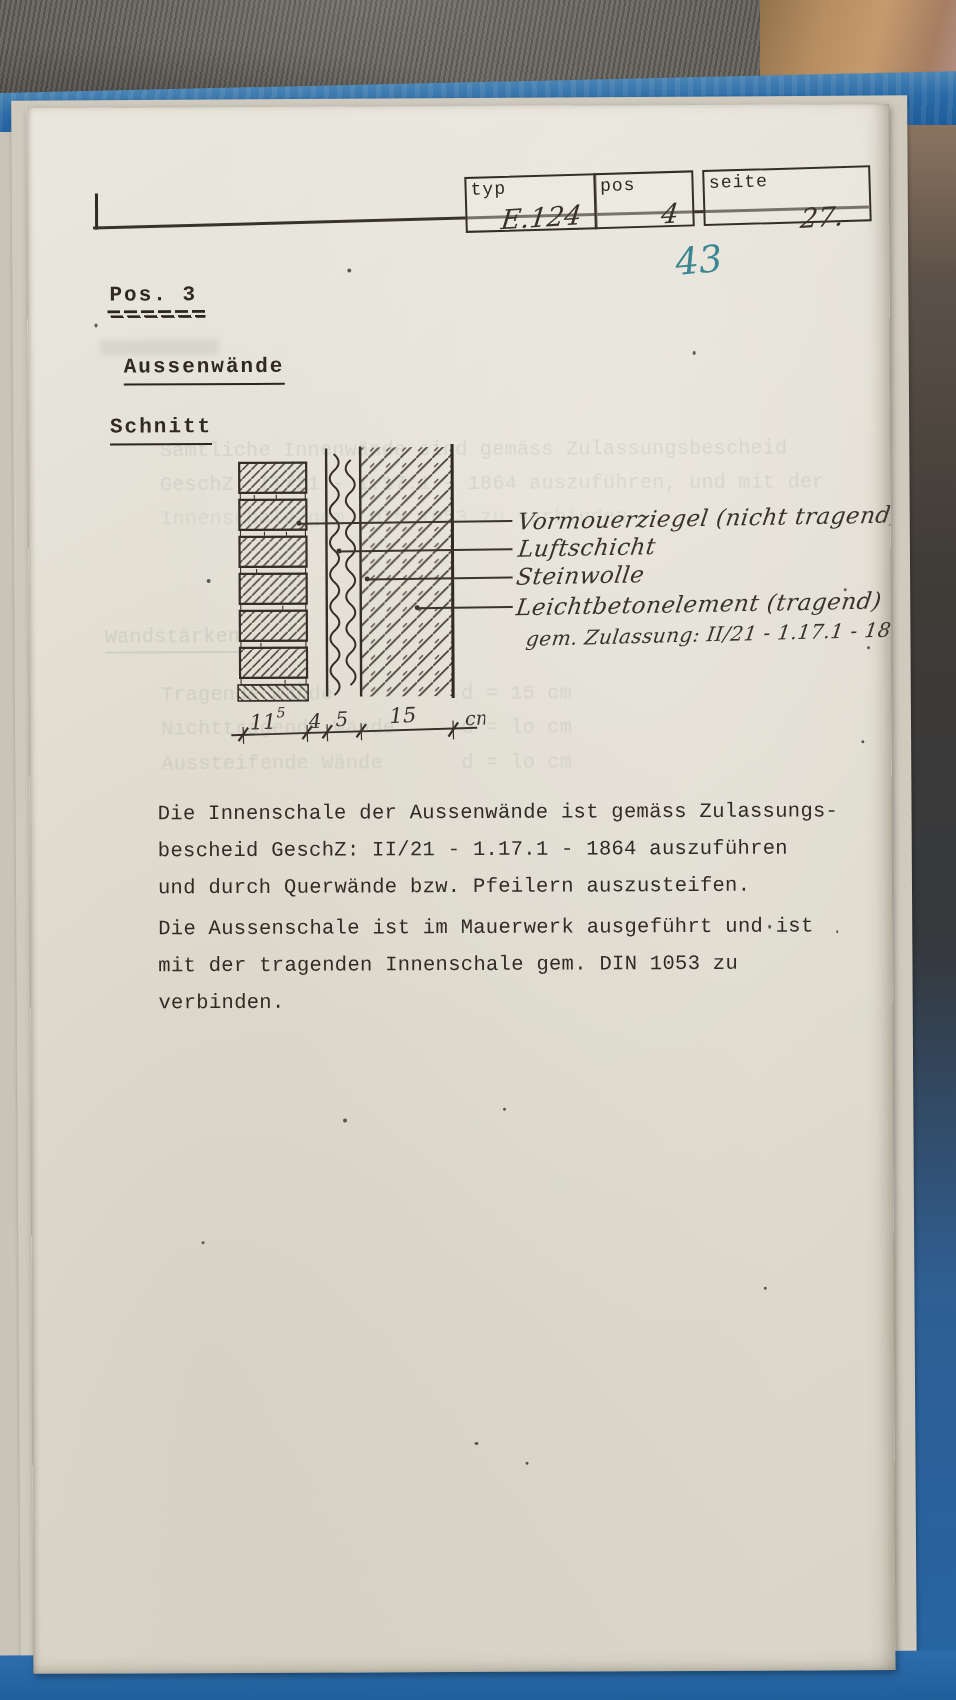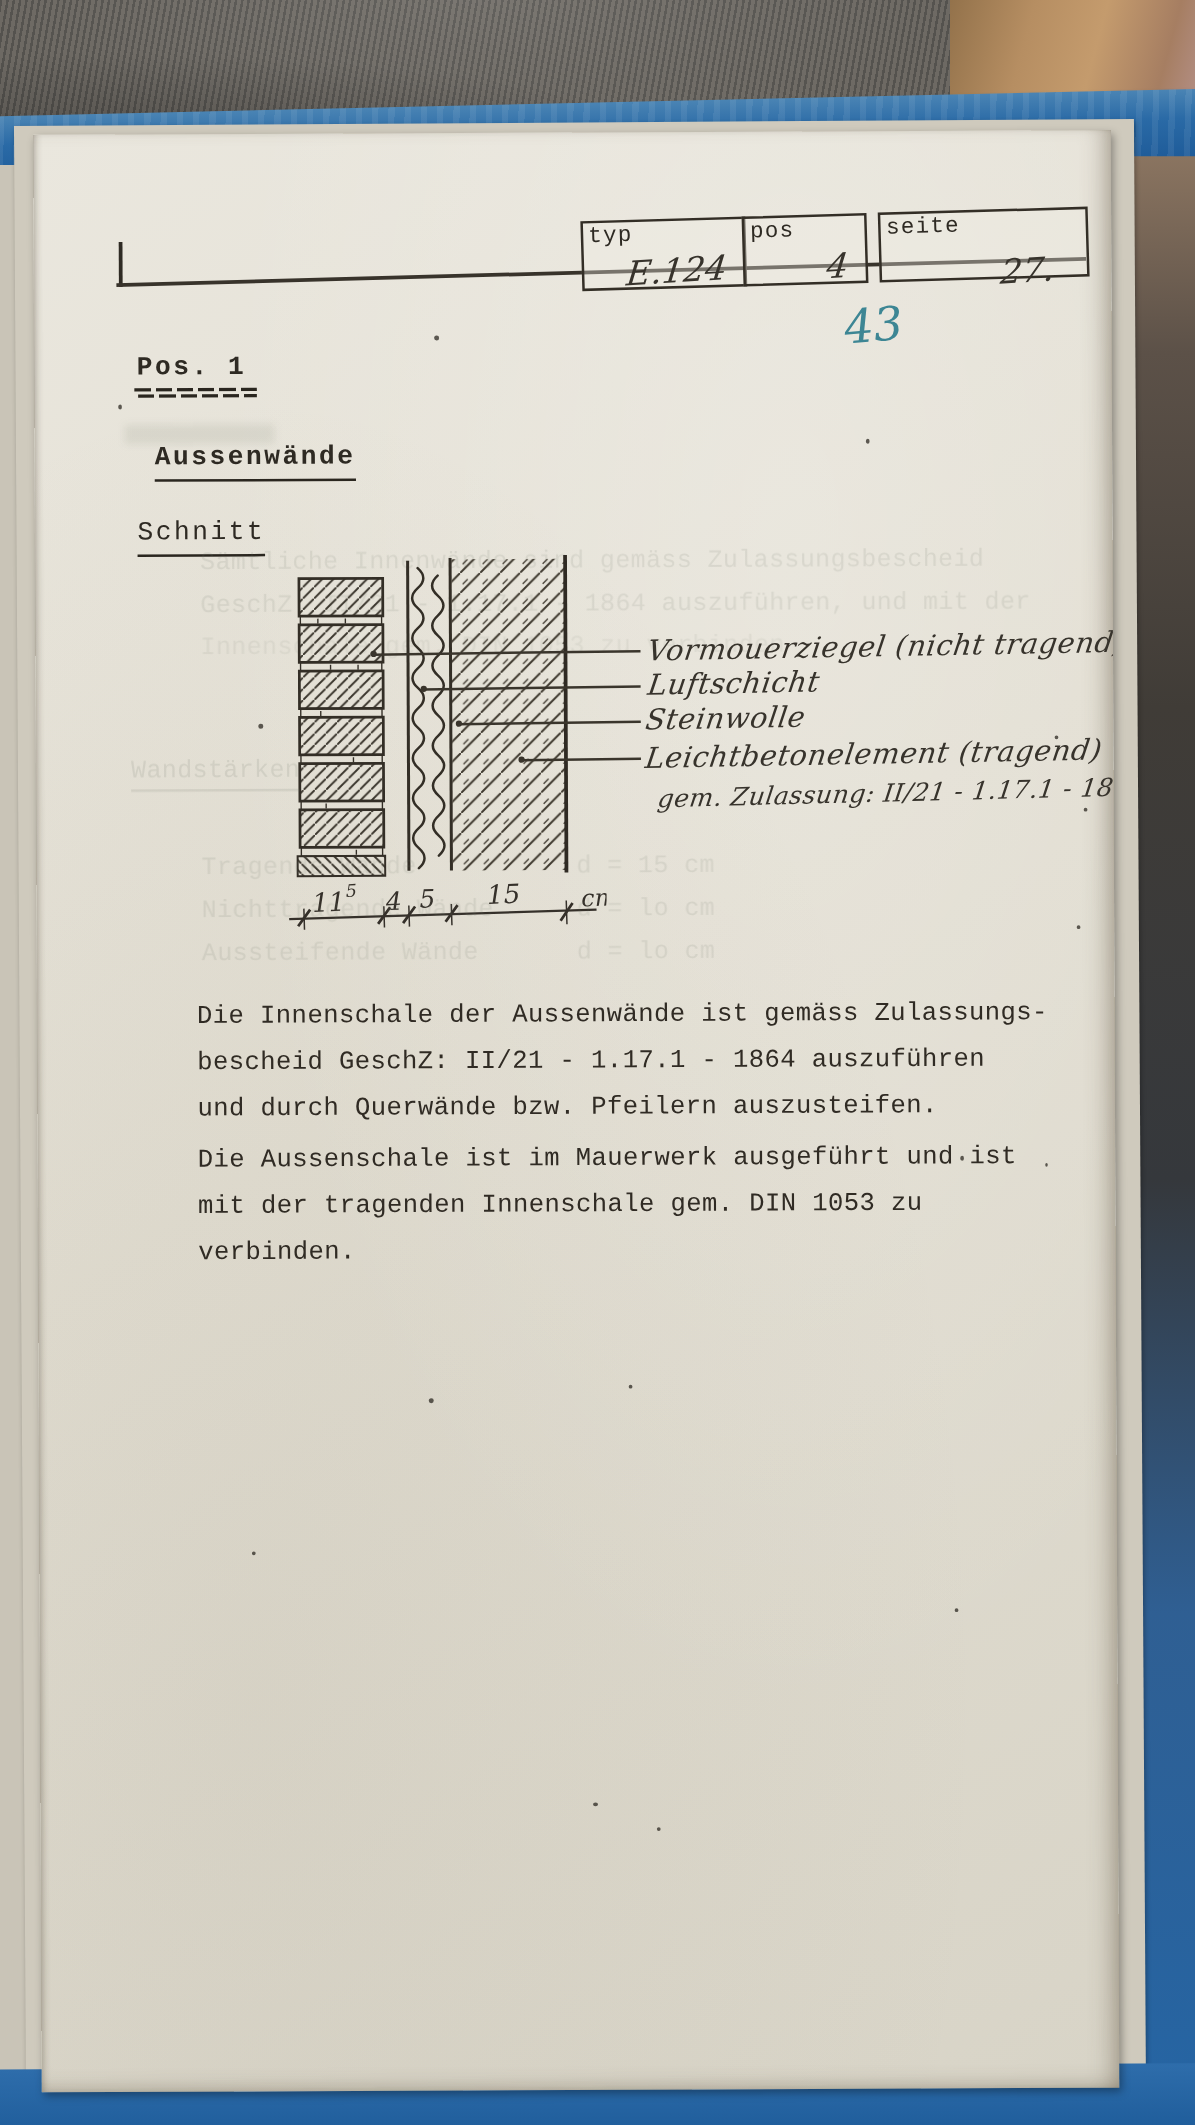--- a/index.html
+++ b/index.html
@@ -90,40 +90,40 @@
     content:"";position:absolute;left:-2px;right:-8px;bottom:-12px;height:8px;
     background-image:
       repeating-linear-gradient(90deg,#2a261f 0 13px,transparent 13px 17px),
       repeating-linear-gradient(90deg,#2a261f 0 13px,transparent 13px 17px);
     background-size:100% 2.6px,100% 2.6px;
     background-position:0 0,3px 5px;
     background-repeat:no-repeat,no-repeat;
   }
   .h-section{left:96px;top:248px;font-size:21px;font-weight:700;letter-spacing:2px;
     border-bottom:2.6px solid #2a261f;padding-bottom:5px;position:absolute;}
-  .h-view{left:82px;top:308px;font-size:21px;font-weight:400;letter-spacing:2px;
+  .h-view{left:82px;top:308px;font-size:21px;font-weight:700;letter-spacing:2px;
     border-bottom:2.6px solid #2a261f;padding-bottom:5px;position:absolute;}
   .pagenum{left:648px;top:134px;font-size:37px;color:#3d8694;transform:rotate(-5deg);font-weight:400;}
 
   
   .diagram-svg{left:196px;top:336px;}
   .leader{height:2.2px;background:#3a352c;transform-origin:left center;transform:rotate(-.5deg);}
   .leader::before{
     content:"";position:absolute;left:-2px;top:-2px;width:5px;height:5px;border-radius:50%;background:#3a352c;
   }
   .layer-label{font-size:23px;transform:skewX(-9deg) rotate(-.8deg);white-space:nowrap;letter-spacing:.5px;}
   .approval-note{font-size:20px;transform:skewX(-9deg) rotate(-1.2deg);white-space:nowrap;letter-spacing:.4px;}
 
   
   .para{left:128px;position:absolute;width:700px;}
   .para .line{font-size:20.5px;line-height:37px;letter-spacing:.3px;white-space:pre;color:#302b24;}
 
   
   .ghost{color:#6c7466;opacity:.13;filter:blur(.5px);font-size:20px;white-space:nowrap;letter-spacing:.3px;}
-  .ghost.head{font-weight:400;border-bottom:2px solid #6c7466;padding-bottom:3px;opacity:.14;}
+  .ghost.head{font-weight:400;border-bottom:2px solid #6c7466;padding-bottom:3px;opacity:.14;margin-top:20px;}
   .ghost-row{display:flex;}
   .ghost-row .gl{width:300px;}
   .ghost-smudge{width:120px;height:16px;background:rgba(108,116,102,.12);filter:blur(3px);}
 
   
   .speck{background:#2c2822;border-radius:50%;opacity:.75;}
 </style>
 </head>
 <body>
 
@@ -151,21 +151,21 @@
     </div>
     <div class="stamp-cell c3">
       <span class="stamp-label typed">seite</span>
       <span class="stamp-value hand">27.</span>
     </div>
   </div>
 
   <div class="abs pagenum hand">43</div>
 
   <div class="h-pos typed">
-    <span class="dbl-underline">Pos. 1</span>
+    <span class="dbl-underline">Pos. 3</span>
   </div>
   <div class="h-section typed">Aussenwände</div>
   <div class="h-view typed">Schnitt</div>
 
   <div class="abs ghost-smudge" style="left:72px;top:232px;"></div>
 
   <div class="abs ghost" style="left:132px;top:332px;">Sämtliche Innenwände sind gemäss Zulassungsbescheid</div>
   <div class="abs ghost" style="left:132px;top:366px;">GeschZ: II/21 - 1.17.1 - 1864 auszuführen, und mit der</div>
   <div class="abs ghost" style="left:132px;top:400px;opacity:.09;">Innenschale gem. DIN 1053 zu verbinden</div>
 

